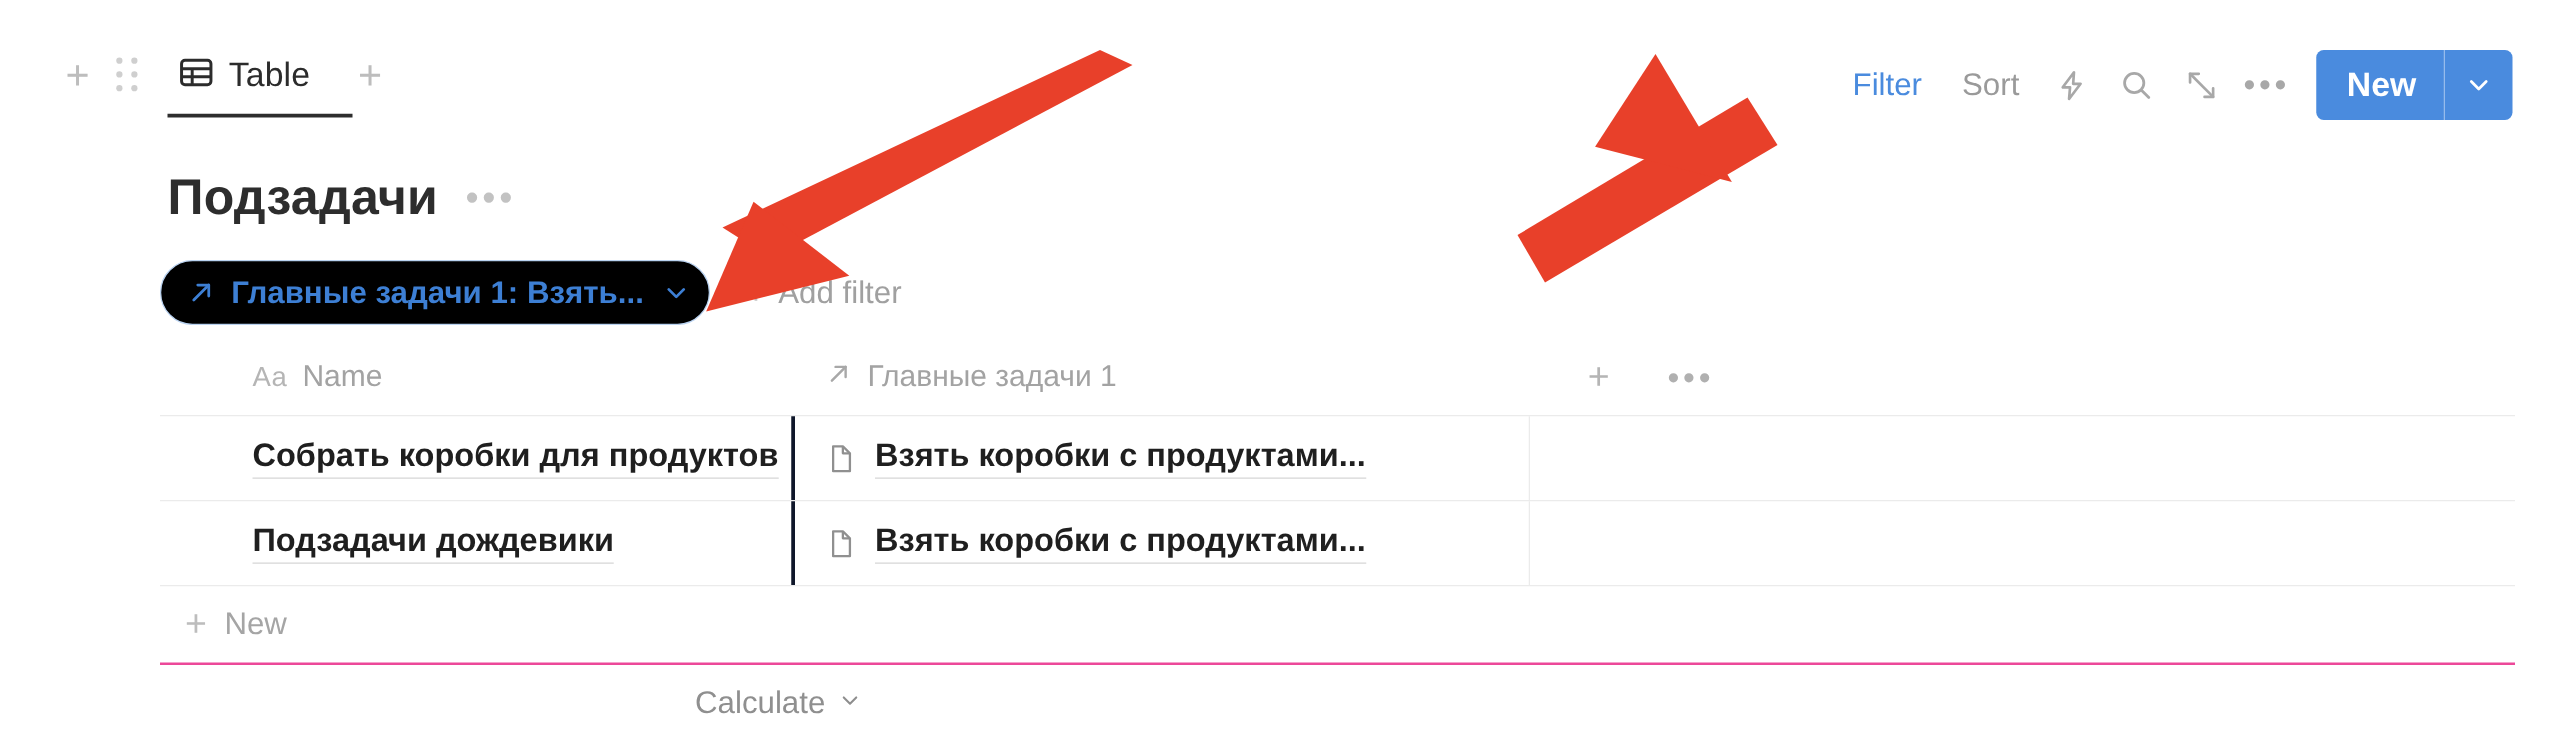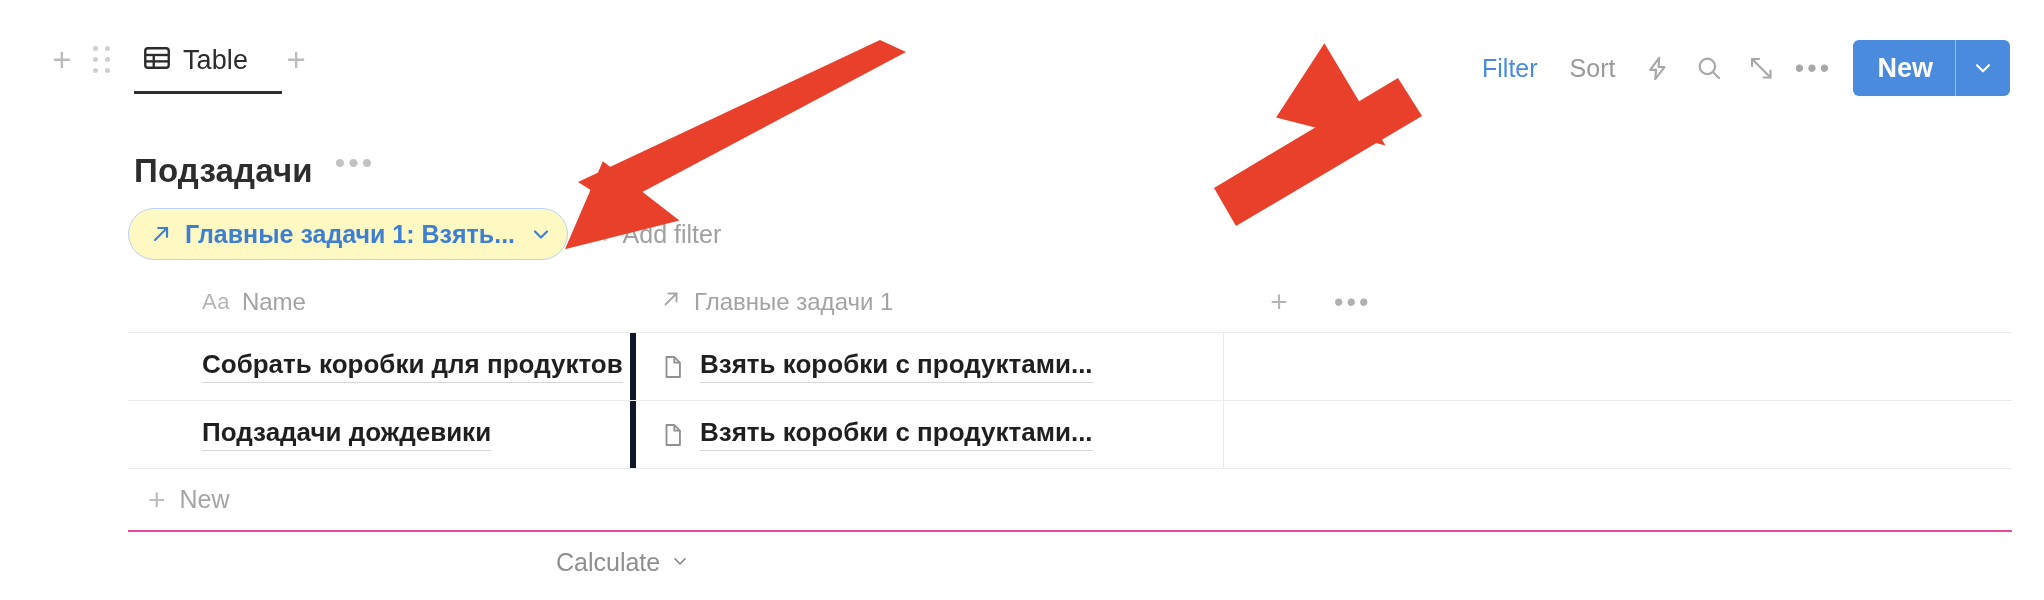--- a/index.html
+++ b/index.html
@@ -44,29 +44,29 @@
   .new-btn {
     display:flex; align-items:stretch; margin-left:14px;
     background:#4a8bde; border-radius:6px; overflow:hidden; height:56px;
   }
   .new-btn .lbl { display:flex; align-items:center; padding:0 22px 0 24px; color:#fff; font-size:27px; font-weight:600; }
   .new-btn .sep { width:1px; background:rgba(255,255,255,.42); }
   .new-btn .chev { display:flex; align-items:center; justify-content:center; width:54px; color:#fff; }
 
   
   .title-row { position:absolute; left:134px; top:136px; display:flex; align-items:center; gap:22px; }
-  .title { font-size:33px; font-weight:700; color:#2d2d2d; letter-spacing:.2px;margin-top:16px; }
+  .title { font-size:40px; font-weight:700; color:#2d2d2d; letter-spacing:.2px; }
   .title-more { color:#c2c2c2; font-size:30px; letter-spacing:3px; line-height:16px; }
 
   
   .filter-bar { position:absolute; left:128px; top:208px; display:flex; align-items:center; }
   .filter-pill {
     display:flex; align-items:center; gap:12px;
     height:52px; padding:0 14px 0 20px;
-    border:1.5px solid #b9d2f0; border-radius:26px; background:#fef9c3;
+    border:1.5px solid #b9d2f0; border-radius:26px; background:#000000;
   }
   .filter-pill .ptxt { font-size:25px; color:#3d7fd4; font-weight:600; }
   .filter-pill .parr { color:#3d7fd4; display:flex; align-items:center; }
   .filter-pill .pchev { color:#3d7fd4; display:flex; align-items:center; padding-left:2px; }
   .add-filter { display:flex; align-items:center; gap:9px; margin-left:28px; }
   .add-filter .af-plus { font-size:30px; color:#c6c6c6; font-weight:300; line-height:26px; }
   .add-filter .af-txt { font-size:25px; color:#a0a0a0; }
 
   
   .table { position:absolute; left:128px; top:272px; width:1884px; }
@@ -76,21 +76,21 @@
     font-size:24px; color:#a3a3a3; height:60px;text-align:center;
   }
   .th-name { width:508px; padding-left:74px; }
   .th-rel  { width:588px; padding-left:24px; }
   .th-plus { width:110px; display:flex; align-items:center; justify-content:center; font-size:30px; color:#b5b5b5; font-weight:300; }
   .th-more { width:90px; display:flex; align-items:center; justify-content:flex-start; color:#b0b0b0; font-size:27px; letter-spacing:3px; line-height:14px; }
   .aa { font-size:22px; color:#b5b5b5; letter-spacing:.5px; }
 
   .trow { display:flex; border-top:1px solid #ebebeb; height:68px; }
   .td { display:flex; align-items:center; height:67px; }
-  .td-name { width:508px; padding-left:74px; border-right:6px solid #0f172a; }
+  .td-name { width:508px; padding-left:74px; border-right:3px solid #0f172a; }
   .td-rel  { width:588px; padding-left:24px; gap:14px; border-right:1px solid #ebebeb; }
   .td-pad  { flex:1; }
   .cell-text {
     font-size:26px; color:#1f1f1f; font-weight:600;
     border-bottom:1px solid #d6d6d6; padding-bottom:2px; line-height:1.15;
   }
   .doc-ico { display:flex; align-items:center; color:#8e8e8e; }
 
   .new-row { display:flex; align-items:center; height:62px; border-top:1px solid #ebebeb; padding-left:20px; gap:14px; }
   .new-row .nr-plus { font-size:30px; color:#bdbdbd; font-weight:300; line-height:26px; }

